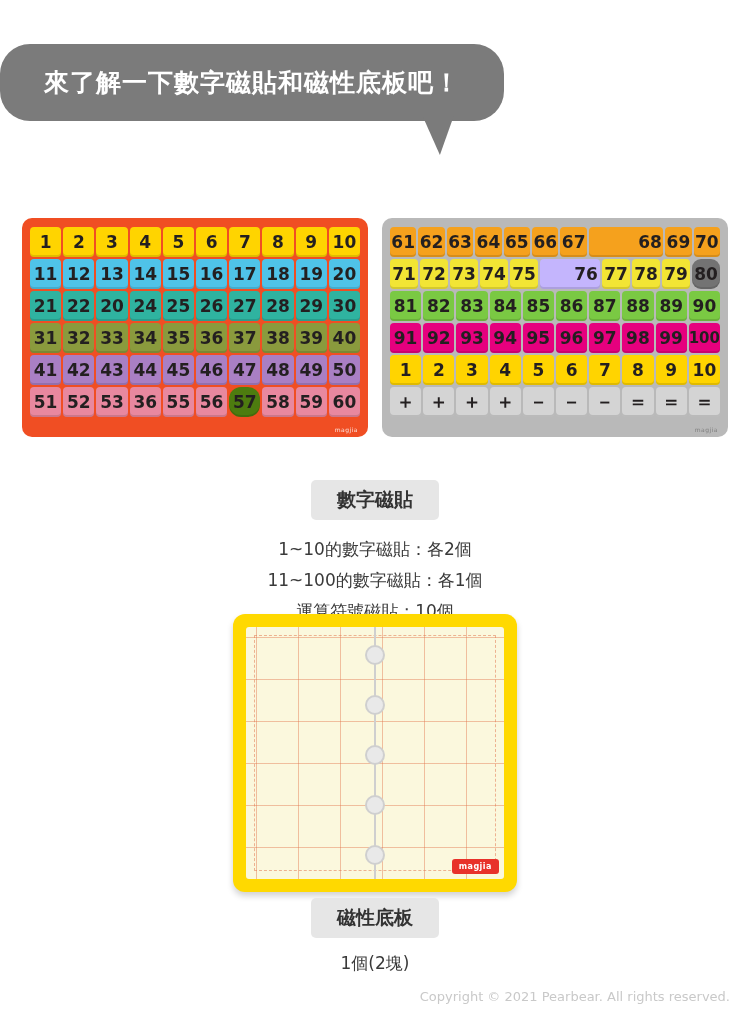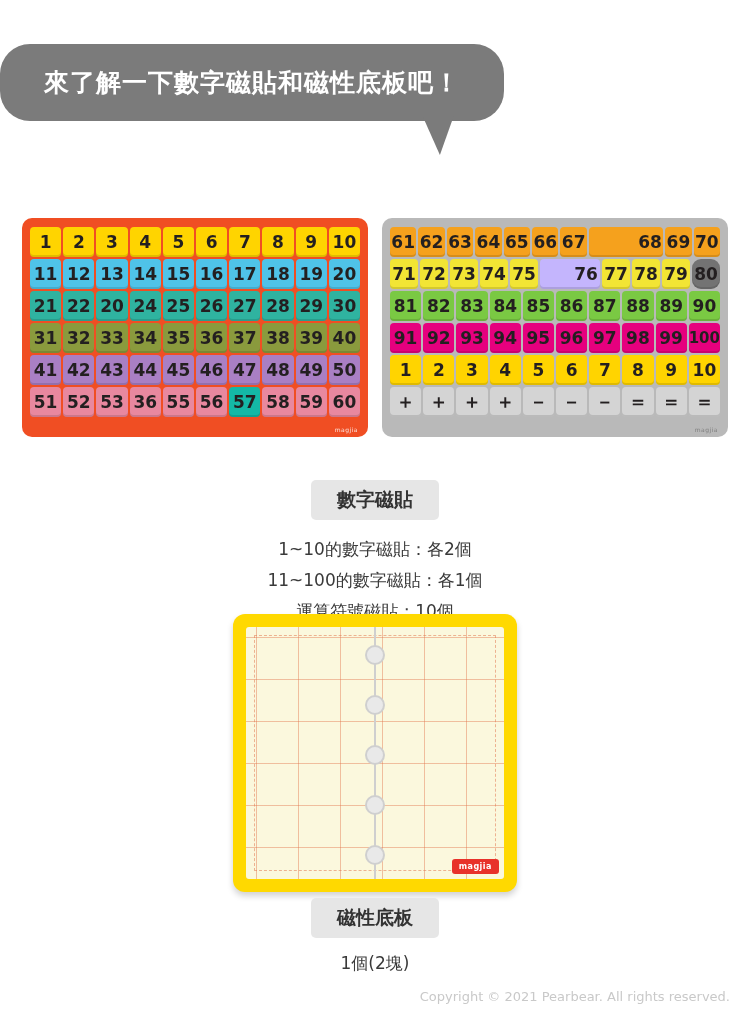--- a/index.html
+++ b/index.html
@@ -287,21 +287,21 @@
           <div class="tile" style="background: rgb(169, 127, 196);">49</div>
           <div class="tile" style="background: rgb(169, 127, 196);">50</div>
         </div>
         <div class="row">
           <div class="tile" style="background: rgb(232, 136, 159);">51</div>
           <div class="tile" style="background: rgb(232, 136, 159);">52</div>
           <div class="tile" style="background: rgb(232, 136, 159);">53</div>
           <div class="tile" style="background: rgb(232, 136, 159);">36</div>
           <div class="tile" style="background: rgb(232, 136, 159);">55</div>
           <div class="tile" style="background: rgb(232, 136, 159);">56</div>
-          <div class="tile" style="background: #14b8a6;">57</div>
+          <div class="tile" style="background: #4d7c0f; border-radius: 12px;">57</div>
           <div class="tile" style="background: rgb(232, 136, 159);">58</div>
           <div class="tile" style="background: rgb(232, 136, 159);">59</div>
           <div class="tile" style="background: rgb(232, 136, 159);">60</div>
         </div>
         <div class="brand">magjia</div>
     </div>
 
     <div class="sheet right" id="sheet-right">
       <div class="row">
           <div class="tile" style="background: rgb(245, 161, 29);">61</div>

